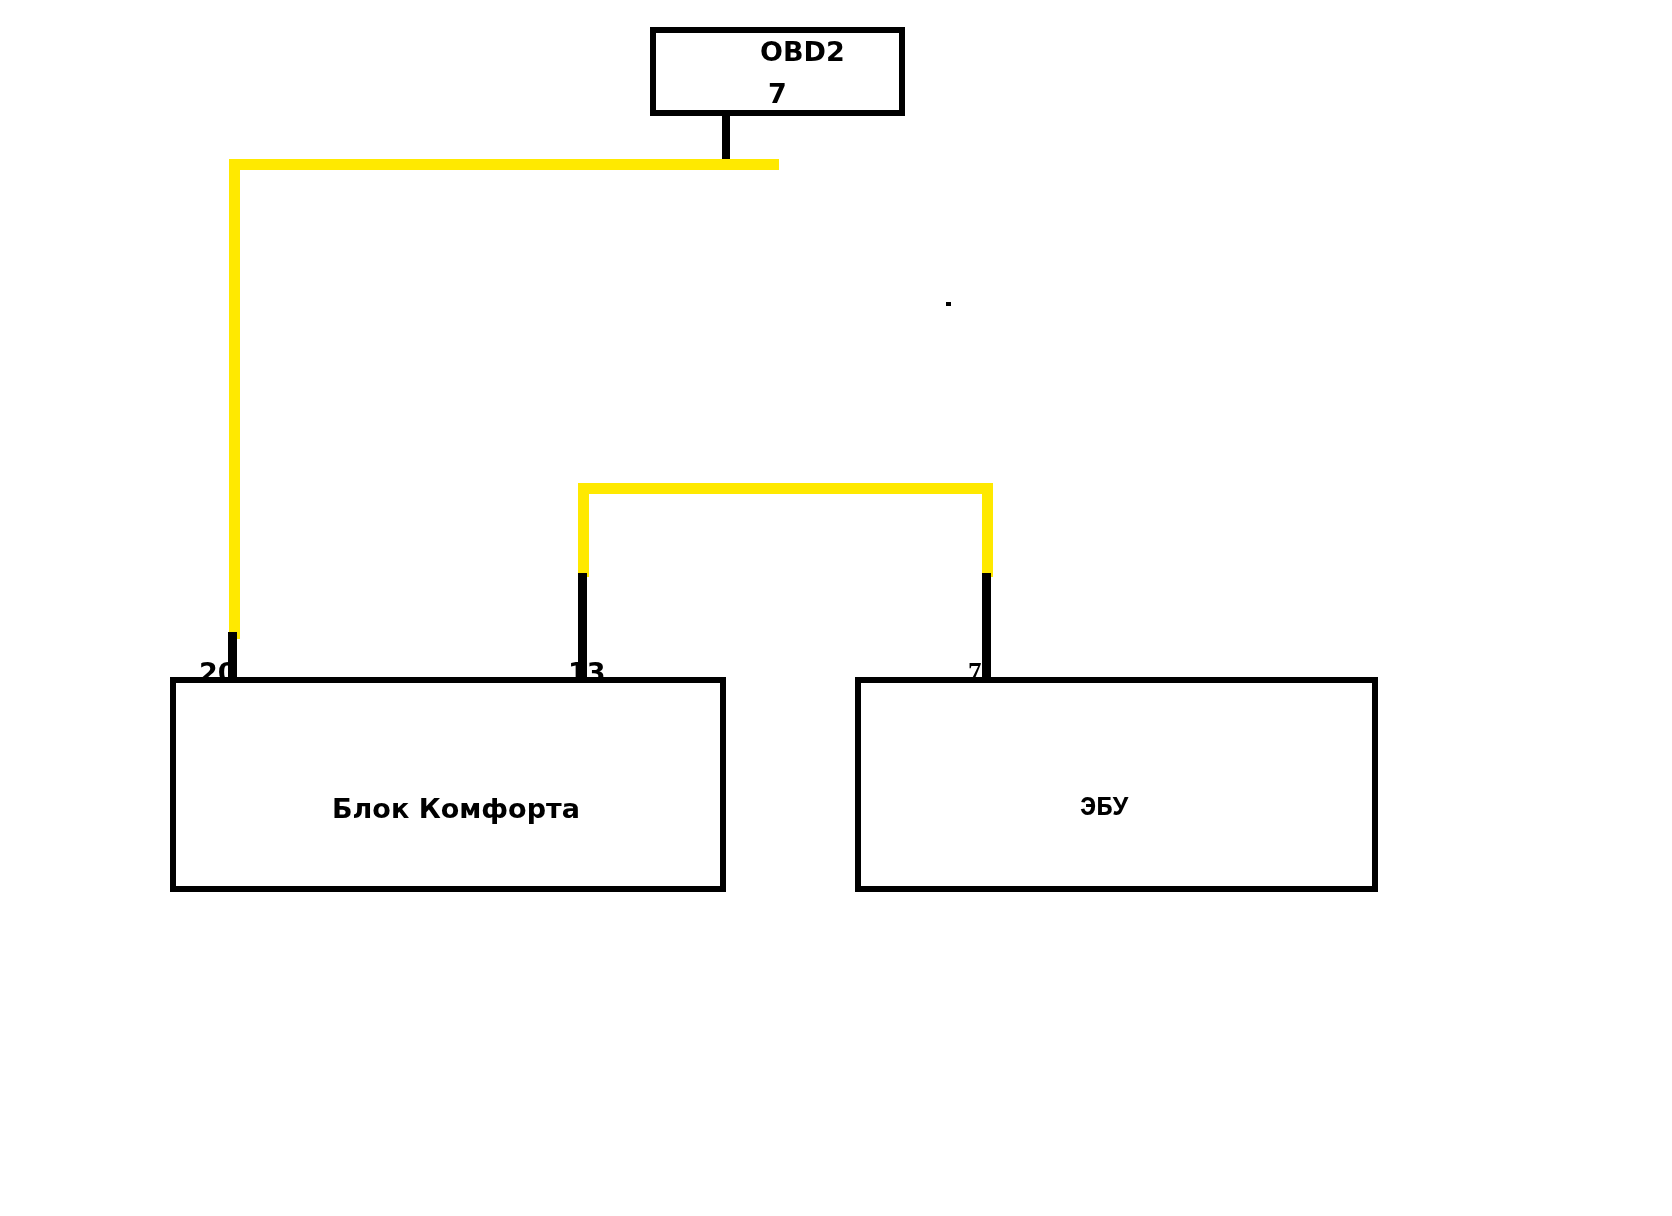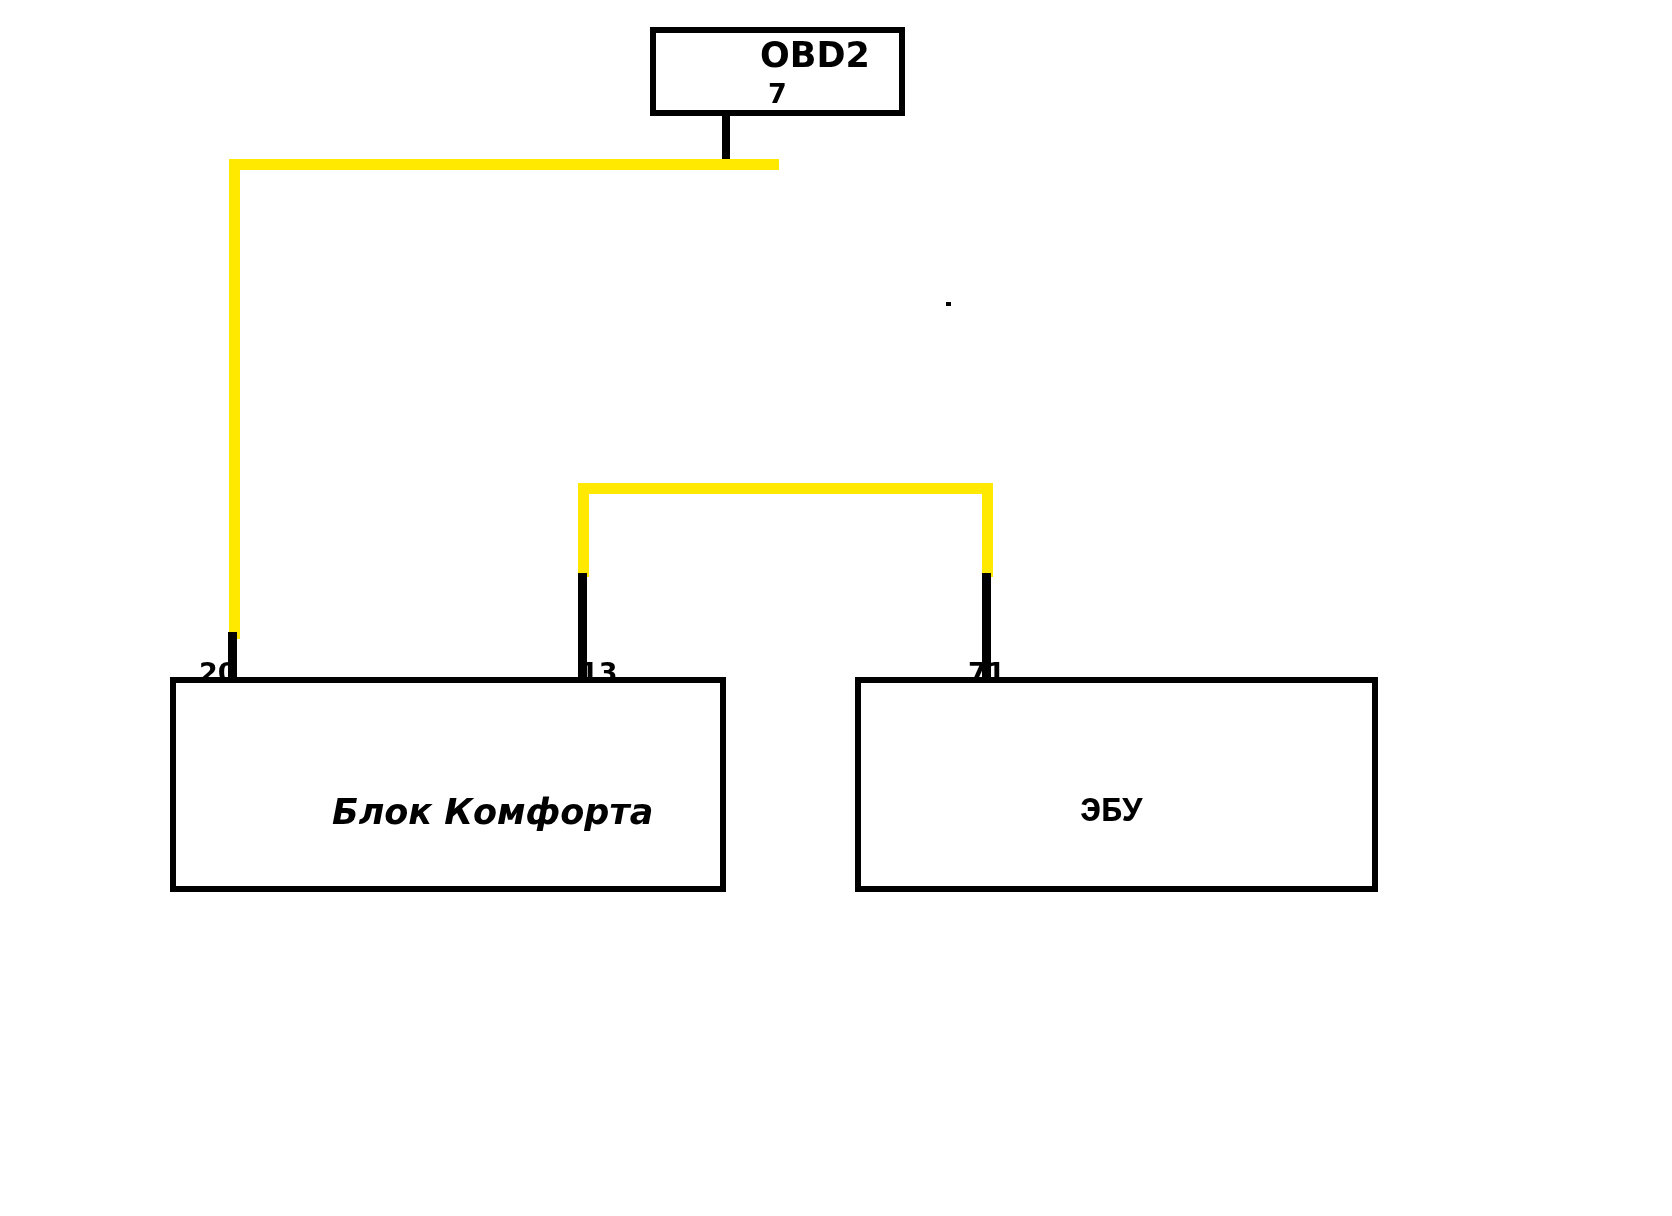--- a/index.html
+++ b/index.html
@@ -44,56 +44,55 @@
   }
   
   .label {
     position: absolute;
     font-weight: bold;
     color: #000000;
     white-space: nowrap;
     line-height: 1;
   }
   .node-title {
-    font-size: 35px;
+    font-size: 27px;
     text-align: center;
   }
   .pin-label {
     font-size: 27px;
   }
   #obd2-title {
     left: 760px;
     top: 38px;
   }
   #obd2-pin {
     left: 768px;
     top: 80px;
   }
   #comfort-title {
     left: 332px;
     top: 795px;
-    font-style: italic;
   }
   #ecu-title {
     left: 1080px;
     top: 795px;
     font-family: Liberation Mono, monospace;
   }
   #pin-20 {
     left: 199px;
     top: 659px;
   }
   #pin-13 {
     left: 568px;
     top: 659px;
-    margin-left: 12px;
   }
   #pin-71 {
     left: 968px;
     top: 659px;
+    font-family: Liberation Serif, serif;
   }
   
   .wire {
     position: absolute;
   }
   .wire-black {
     background: #000000;
   }
   .wire-yellow {
     background: #ffe900;

